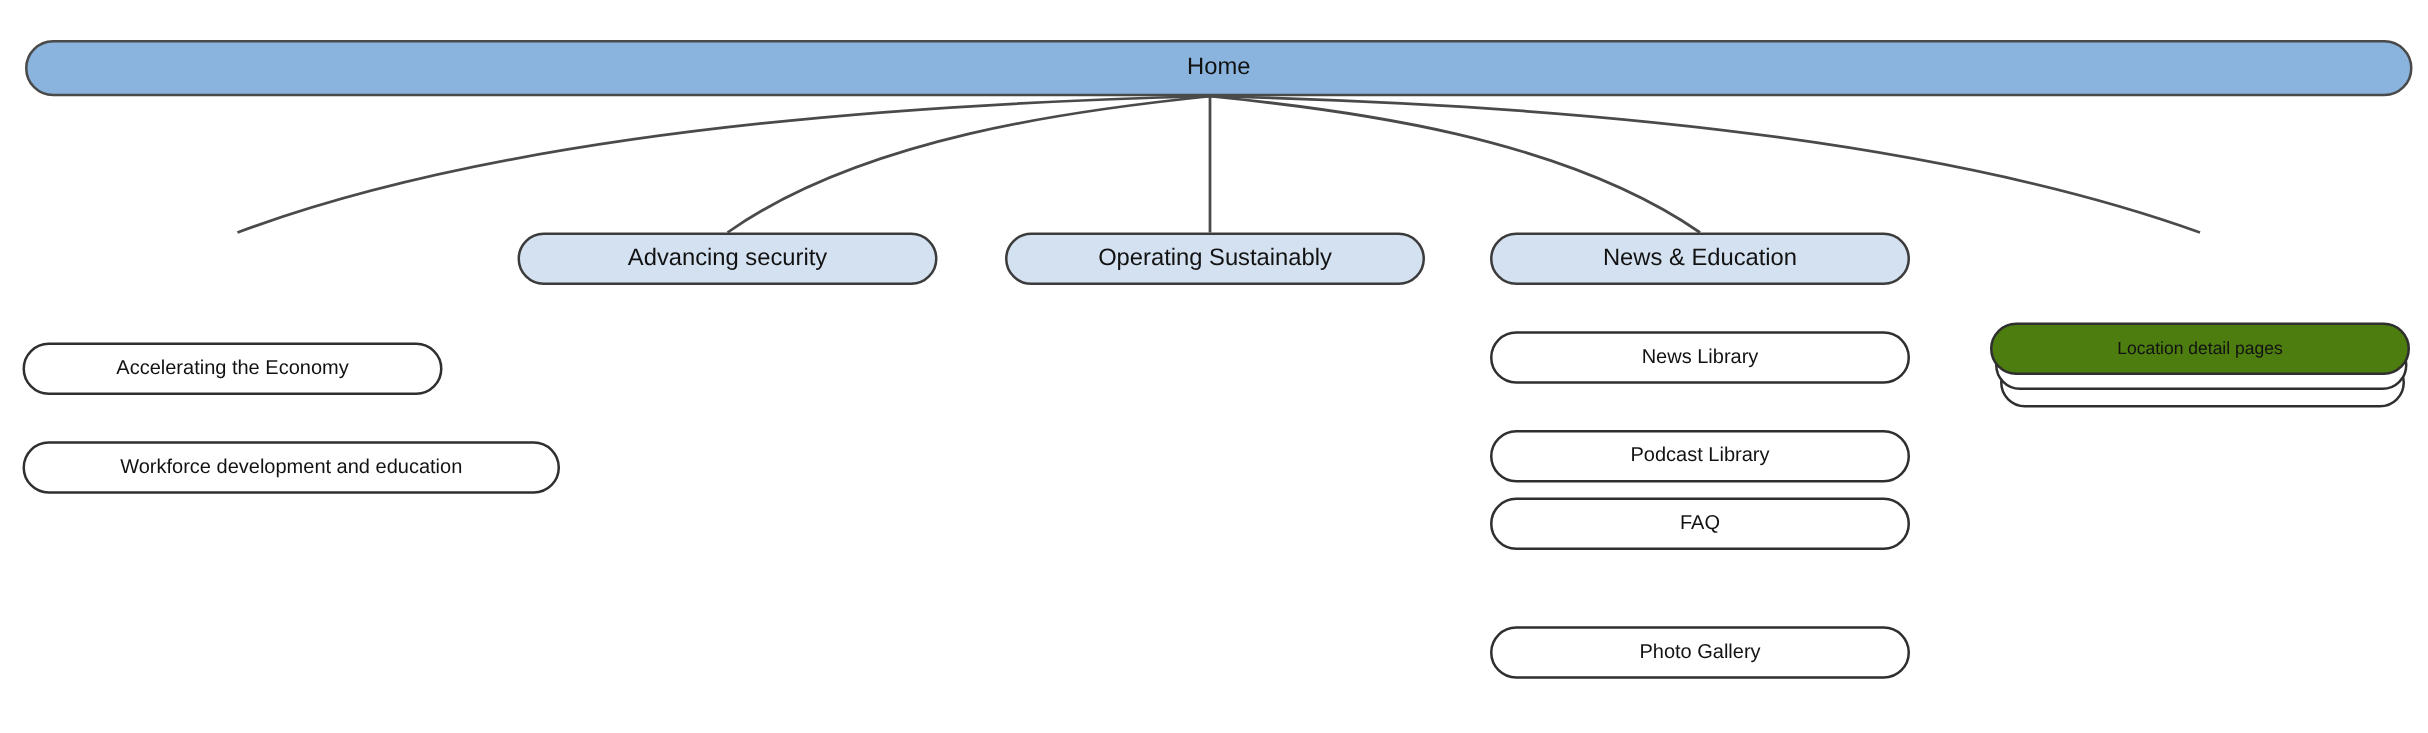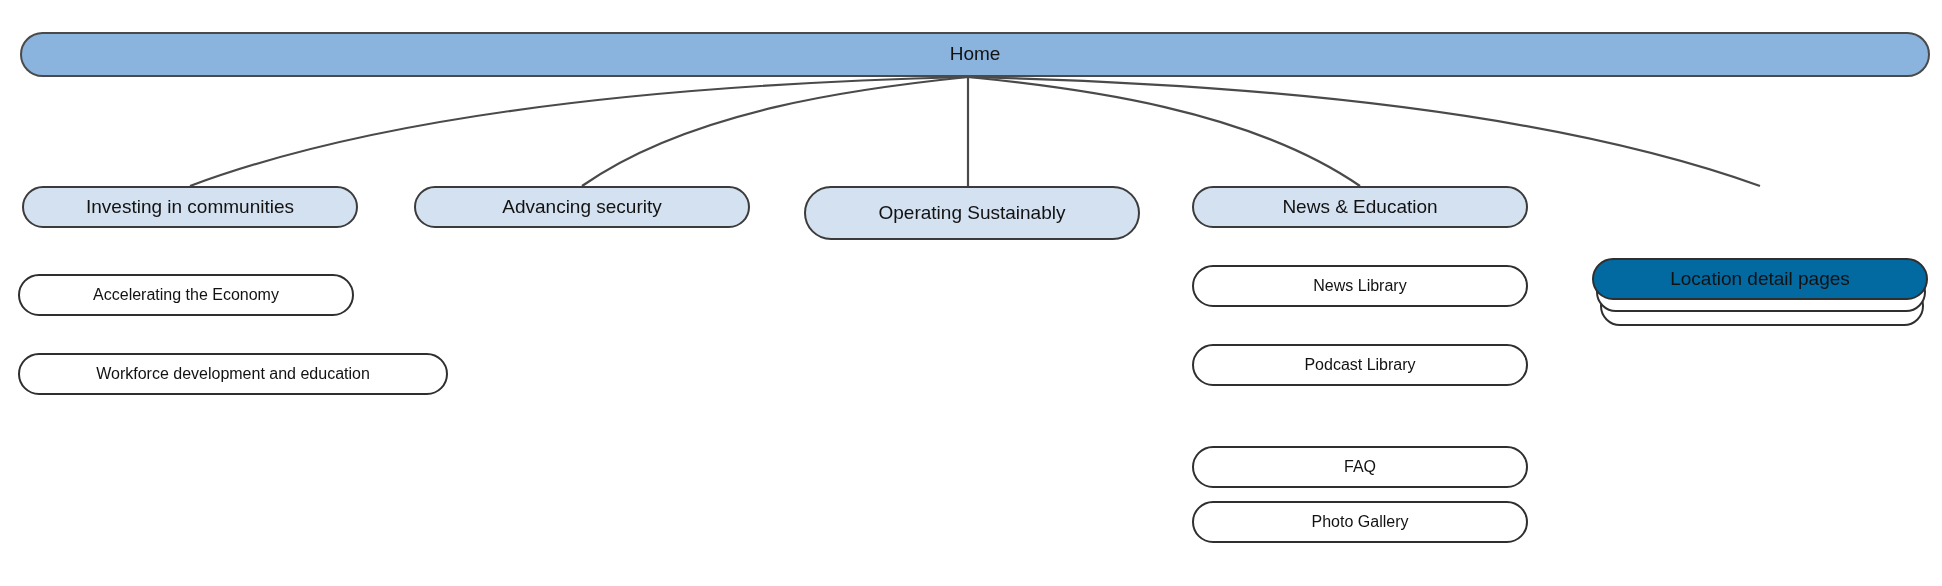--- a/index.html
+++ b/index.html
@@ -40,23 +40,23 @@
     background:#d4e1f0;
     border-color:#3b3b3b;
     font-size:19px;
   }
   .node-l3{
     background:#ffffff;
     border-color:#2f2f2f;
     font-size:16px;
   }
   .node-stack-top{
-    background:#0369a1;
+    background:#4d7c0f;
     border-color:#2f2f2f;
-    font-size:19px;
+    font-size:14px;
     z-index:4;
   }
   .stack-layer{
     position:absolute;
     background:#ffffff;
     border:2px solid #2f2f2f;
     border-radius:999px;
     z-index:2;
   }
   .stack-wrap{ position:absolute; z-index:3; }
@@ -73,29 +73,26 @@
       <path d="M 968,77 L 968,186"></path>
       <path d="M 968,77 C 1080,88 1250,110 1360,186"></path>
       <path d="M 968,77 C 1180,82 1520,100 1760,186"></path>
     </g>
   </svg>
 
   <div class="node node-root" style="left:20px; top:32px; width:1910px; height:45px;">
     <span>Home</span>
   </div>
 
-  <div class="node node-l2" style="left:22px; top:186px; width:336px; height:42px;">
-    <span>Investing in communities</span>
-  </div>
 
   <div class="node node-l2" style="left:414px; top:186px; width:336px; height:42px;">
     <span>Advancing security</span>
   </div>
 
-  <div class="node node-l2" style="left:804px; top:186px; width:336px; height:54px;">
+  <div class="node node-l2" style="left:804px; top:186px; width:336px; height:42px;">
     <span>Operating Sustainably</span>
   </div>
 
   <div class="node node-l2" style="left:1192px; top:186px; width:336px; height:42px;">
     <span>News &amp; Education</span>
   </div>
 
 
   <div class="node node-l3" style="left:18px; top:274px; width:336px; height:42px;">
     <span>Accelerating the Economy</span>
@@ -107,21 +104,21 @@
 
 
   <div class="node node-l3" style="left:1192px; top:265px; width:336px; height:42px;">
     <span>News Library</span>
   </div>
 
   <div class="node node-l3" style="left:1192px; top:344px; width:336px; height:42px;">
     <span>Podcast Library</span>
   </div>
 
-  <div class="node node-l3" style="left:1192px; top:446px; width:336px; height:42px;">
+  <div class="node node-l3" style="left:1192px; top:398px; width:336px; height:42px;">
     <span>FAQ</span>
   </div>
 
   <div class="node node-l3" style="left:1192px; top:501px; width:336px; height:42px;">
     <span>Photo Gallery</span>
   </div>
 
   <div class="stack-wrap" style="left:1592px; top:258px; width:340px; height:86px;">
     <div class="stack-layer" style="left:8px; top:28px; width:324px; height:40px;"></div>
     <div class="stack-layer" style="left:4px; top:14px; width:330px; height:40px;"></div>

